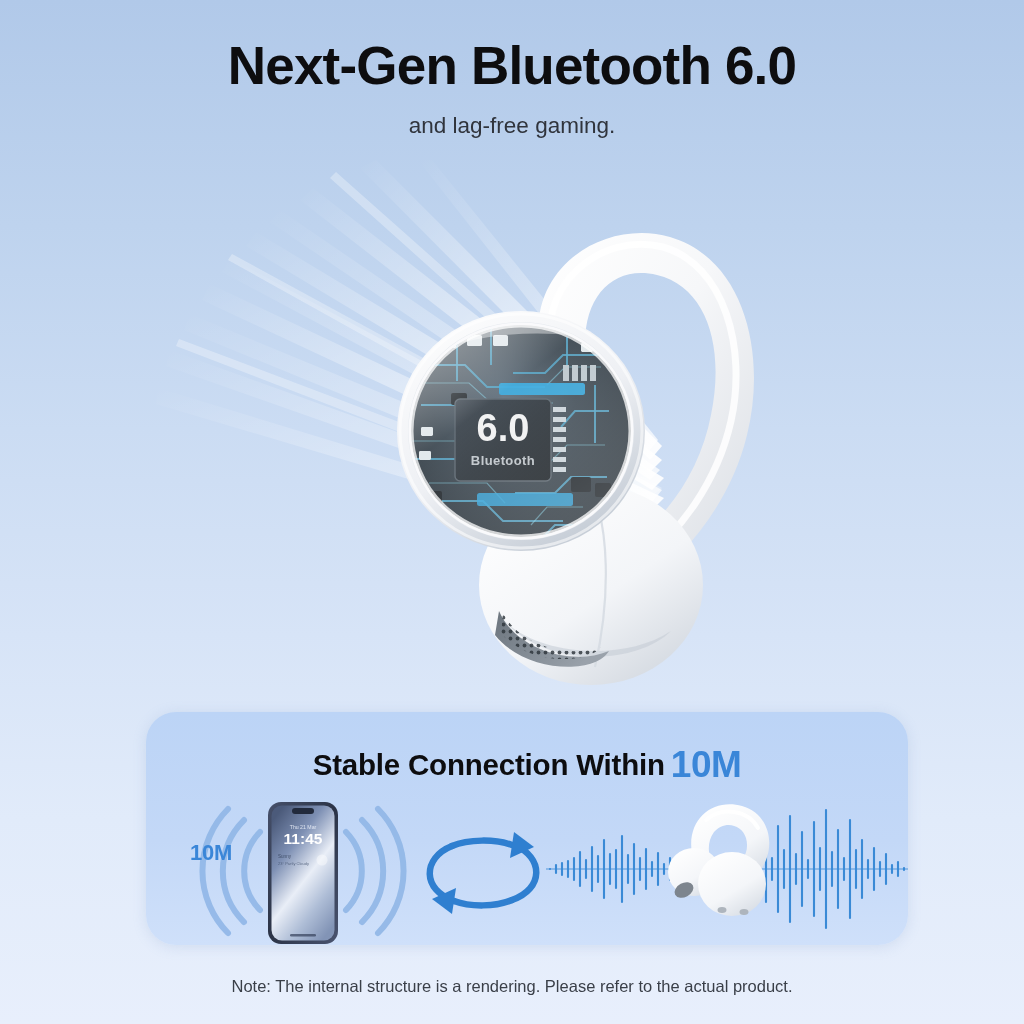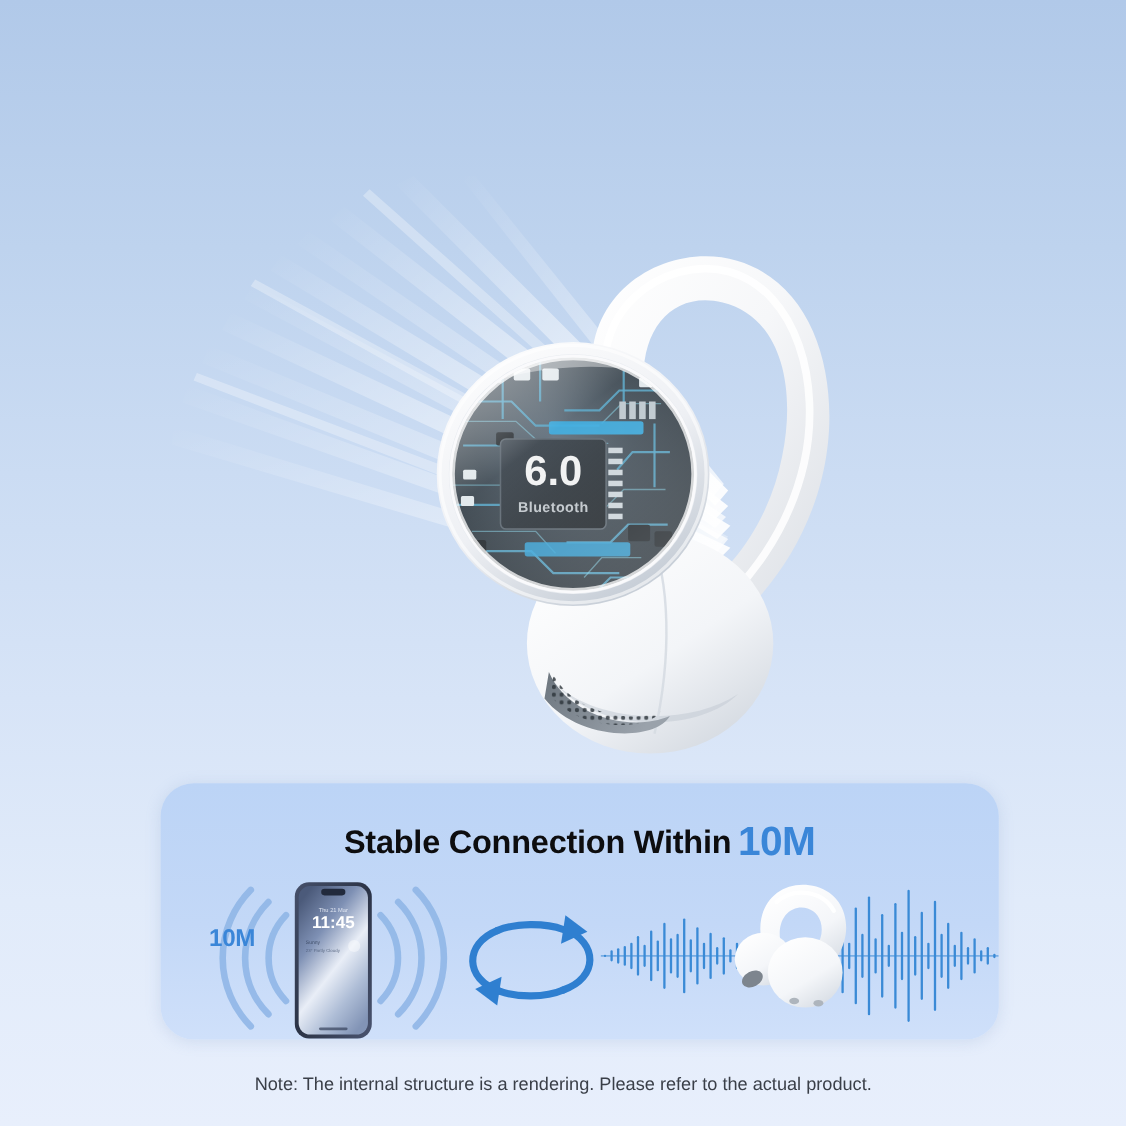--- a/index.html
+++ b/index.html
@@ -142,21 +142,23 @@
     color: #3a3f48;
     font-weight: 400;
   }
 </style>
 </head>
 <body>
 
 <div id="page">
 
   <div class="header">
+    <div class="headline">Next-Gen Bluetooth 6.0</div>
     <div class="subhead">
+      <span class="l2">and lag-free gaming.</span>
     </div>
   </div>
 
   <div class="hero">
 
     <svg class="rays" viewBox="0 0 520 470">
       <defs>
         <linearGradient id="rayG" x1="1" y1="1" x2="0" y2="0">
           <stop offset="0%" stop-color="#ffffff" stop-opacity="0.95"></stop>
           <stop offset="45%" stop-color="#ffffff" stop-opacity="0.5"></stop>

